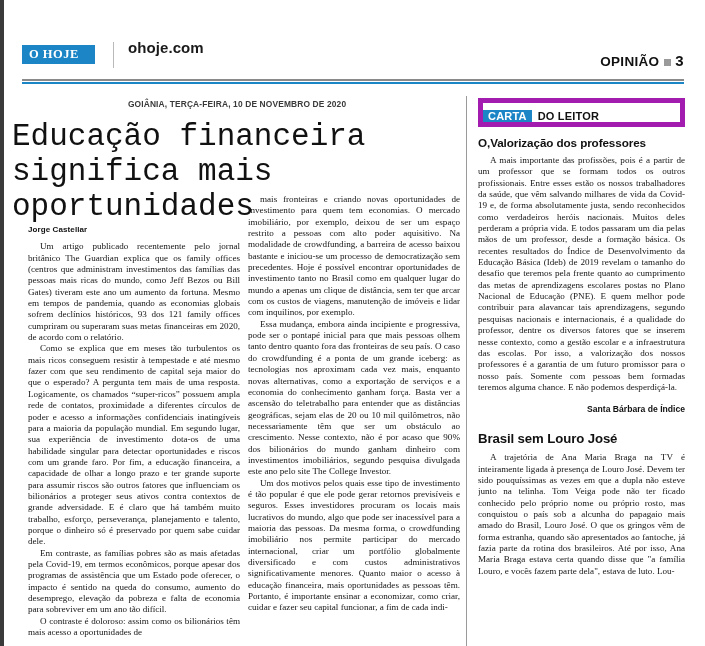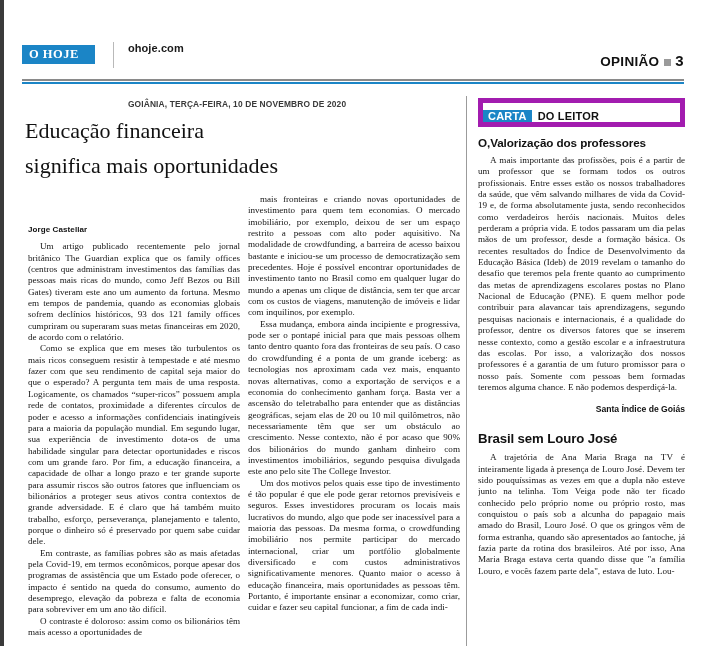--- a/index.html
+++ b/index.html
@@ -41,21 +41,21 @@
     width:1px;height:26px;
     background:#b9b9b9;
     margin:0 10px 0 14px;
     vertical-align:top;
   }
   .masthead-txt{
     display:inline-block;vertical-align:top;
     font-family:"Liberation Sans", sans-serif;
   }
   .masthead-site{
-    font-size:11px;font-weight:bold;color:#1a1a1a;line-height:12px;
+    font-size:15px;font-weight:bold;color:#1a1a1a;line-height:12px;
     letter-spacing:.1px;
   }
   .masthead-date{
     font-size:8.4px;font-weight:bold;color:#3a3a3a;line-height:13px;
     letter-spacing:.15px;
     margin-top:44px;
   }
   .masthead-right{
     position:absolute;right:0;top:10px;
     font-family:"Liberation Sans", sans-serif;
@@ -72,23 +72,23 @@
     position:absolute;left:22px;top:79px;width:662px;height:1.5px;
     background:#8a8a8a;
   }
   .rule-blue{
     position:absolute;left:22px;top:82px;width:662px;height:2px;
     background:#1b85c6;
   }
 
   
   .headline{
-    position:absolute;left:25px;top:98px;width:425px;
-    font-family:Liberation Serif, serif;
-    font-size:22px;line-height:35px;color:#111;
+    position:absolute;left:12px;top:98px;width:425px;
+    font-family:Liberation Mono, monospace;
+    font-size:31px;line-height:35px;color:#111;
     font-weight:normal;
   }
 
   
   .byline{
     font-family:"Liberation Sans", sans-serif;
     font-size:8px;font-weight:bold;color:#111;
     margin:0 0 6px 0;letter-spacing:.1px;
   }
   .col{
@@ -204,21 +204,21 @@
     <div class="carta-box">
       <span class="carta-tag">CARTA</span>
       <span class="carta-rest">DO LEITOR</span>
     </div>
 
     <h2 class="letter-title">O,Valorização dos professores</h2>
     <div class="letter-body">
       <p>A mais importante das profissões, pois é a partir de um professor que se formam todos os outros profissionais. Entre esses estão os nossos trabalhadores da saúde, que vêm salvando milhares de vida da Covid-19 e, de forma absolutamente justa, sendo reconhecidos como verdadeiros heróis nacionais. Muitos deles perderam a própria vida. E todos passaram um dia pelas mãos de um professor, desde a formação básica. Os recentes resultados do Índice de Desenvolvimento da Educação Básica (Ideb) de 2019 revelam o tamanho do desafio que teremos pela frente quanto ao cumprimento das metas de aprendizagens escolares postas no Plano Nacional de Educação (PNE). E quem melhor pode contribuir para alavancar tais aprendizagens, segundo pesquisas nacionais e internacionais, é a qualidade do professor, dentre os diversos fatores que se inserem nesse contexto, como a gestão escolar e a infraestrutura das escolas. Por isso, a valorização dos nossos professores é a garantia de um futuro promissor para o nosso país. Somente com pessoas bem formadas teremos alguma chance. E não podemos desperdiçá-la.</p>
     </div>
     <div class="signature">
-      <div>Santa Índice de Goiás</div>
+      <div>Santa Bárbara de Índice</div>
     </div>
 
     <h2 class="letter-title second">Brasil sem Louro José</h2>
     <div class="letter-body">
       <p>A trajetória de Ana Maria Braga na TV é inteiramente ligada à presença de Louro José. Devem ter sido pouquíssimas as vezes em que a dupla não esteve junto na telinha. Tom Veiga pode não ter ficado conhecido pelo próprio nome ou próprio rosto, mas conquistou o país sob a alcunha do papagaio mais amado do Brasil, Louro José. O que os gringos vêm de forma estranha, quando são apresentados ao fantoche, já fazia parte da rotina dos brasileiros. Até por isso, Ana Maria Braga estava certa quando disse que "a família Louro, e vocês fazem parte dela", estava de luto. Lou-</p>
     </div>
 
   </div>
 
 </div>

